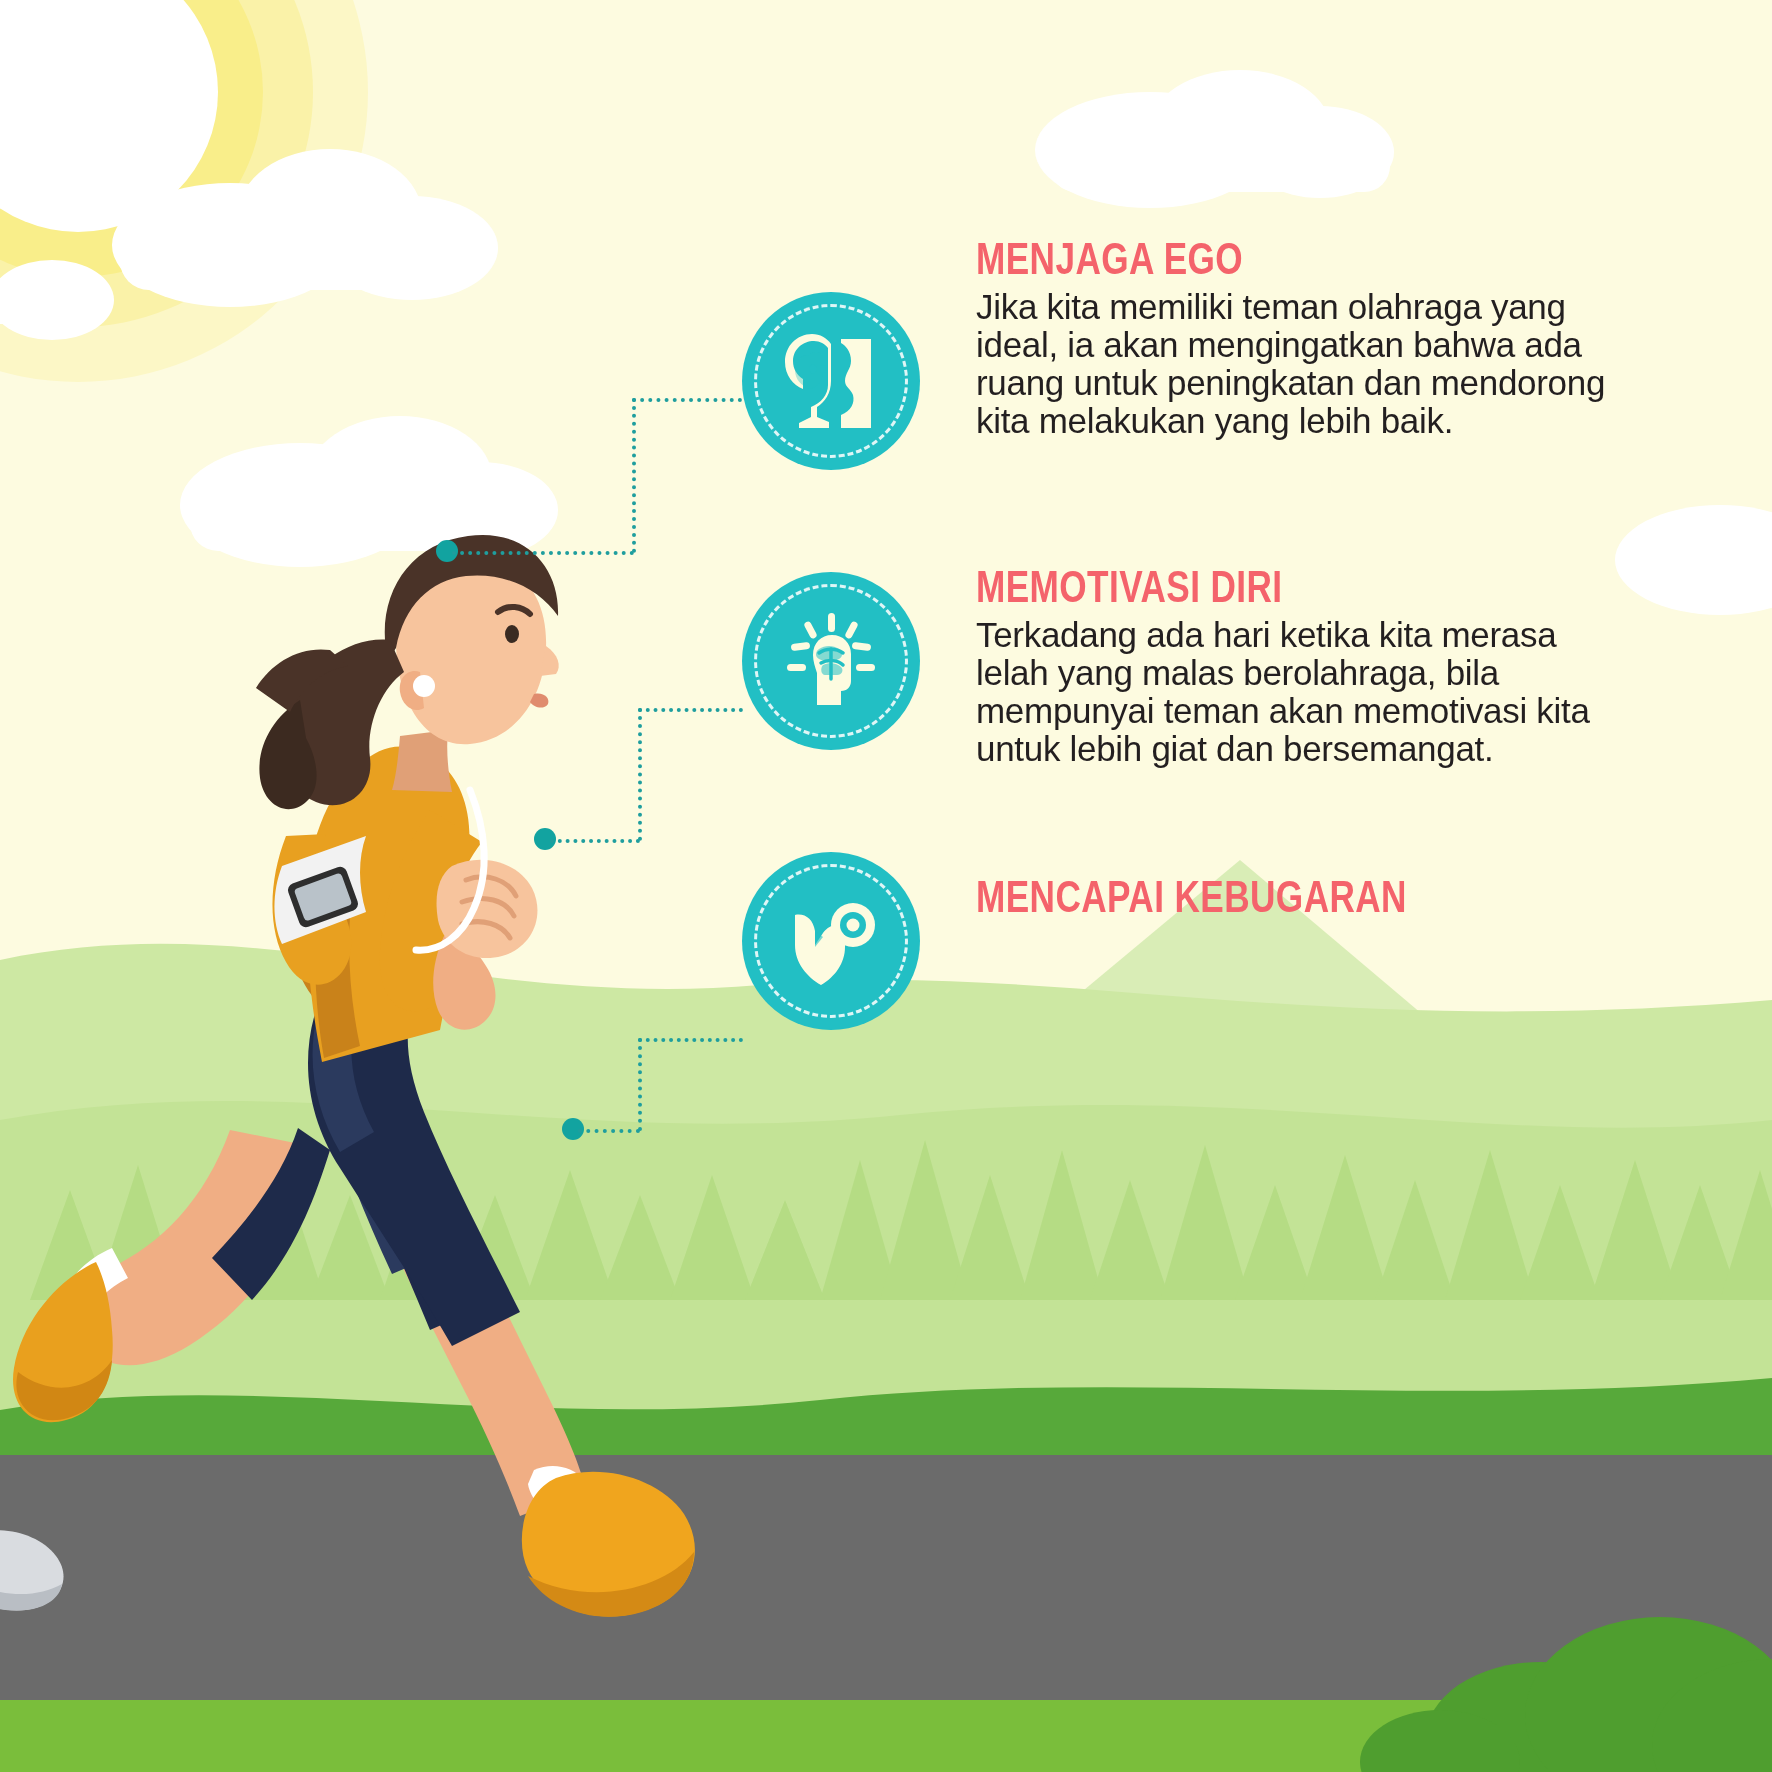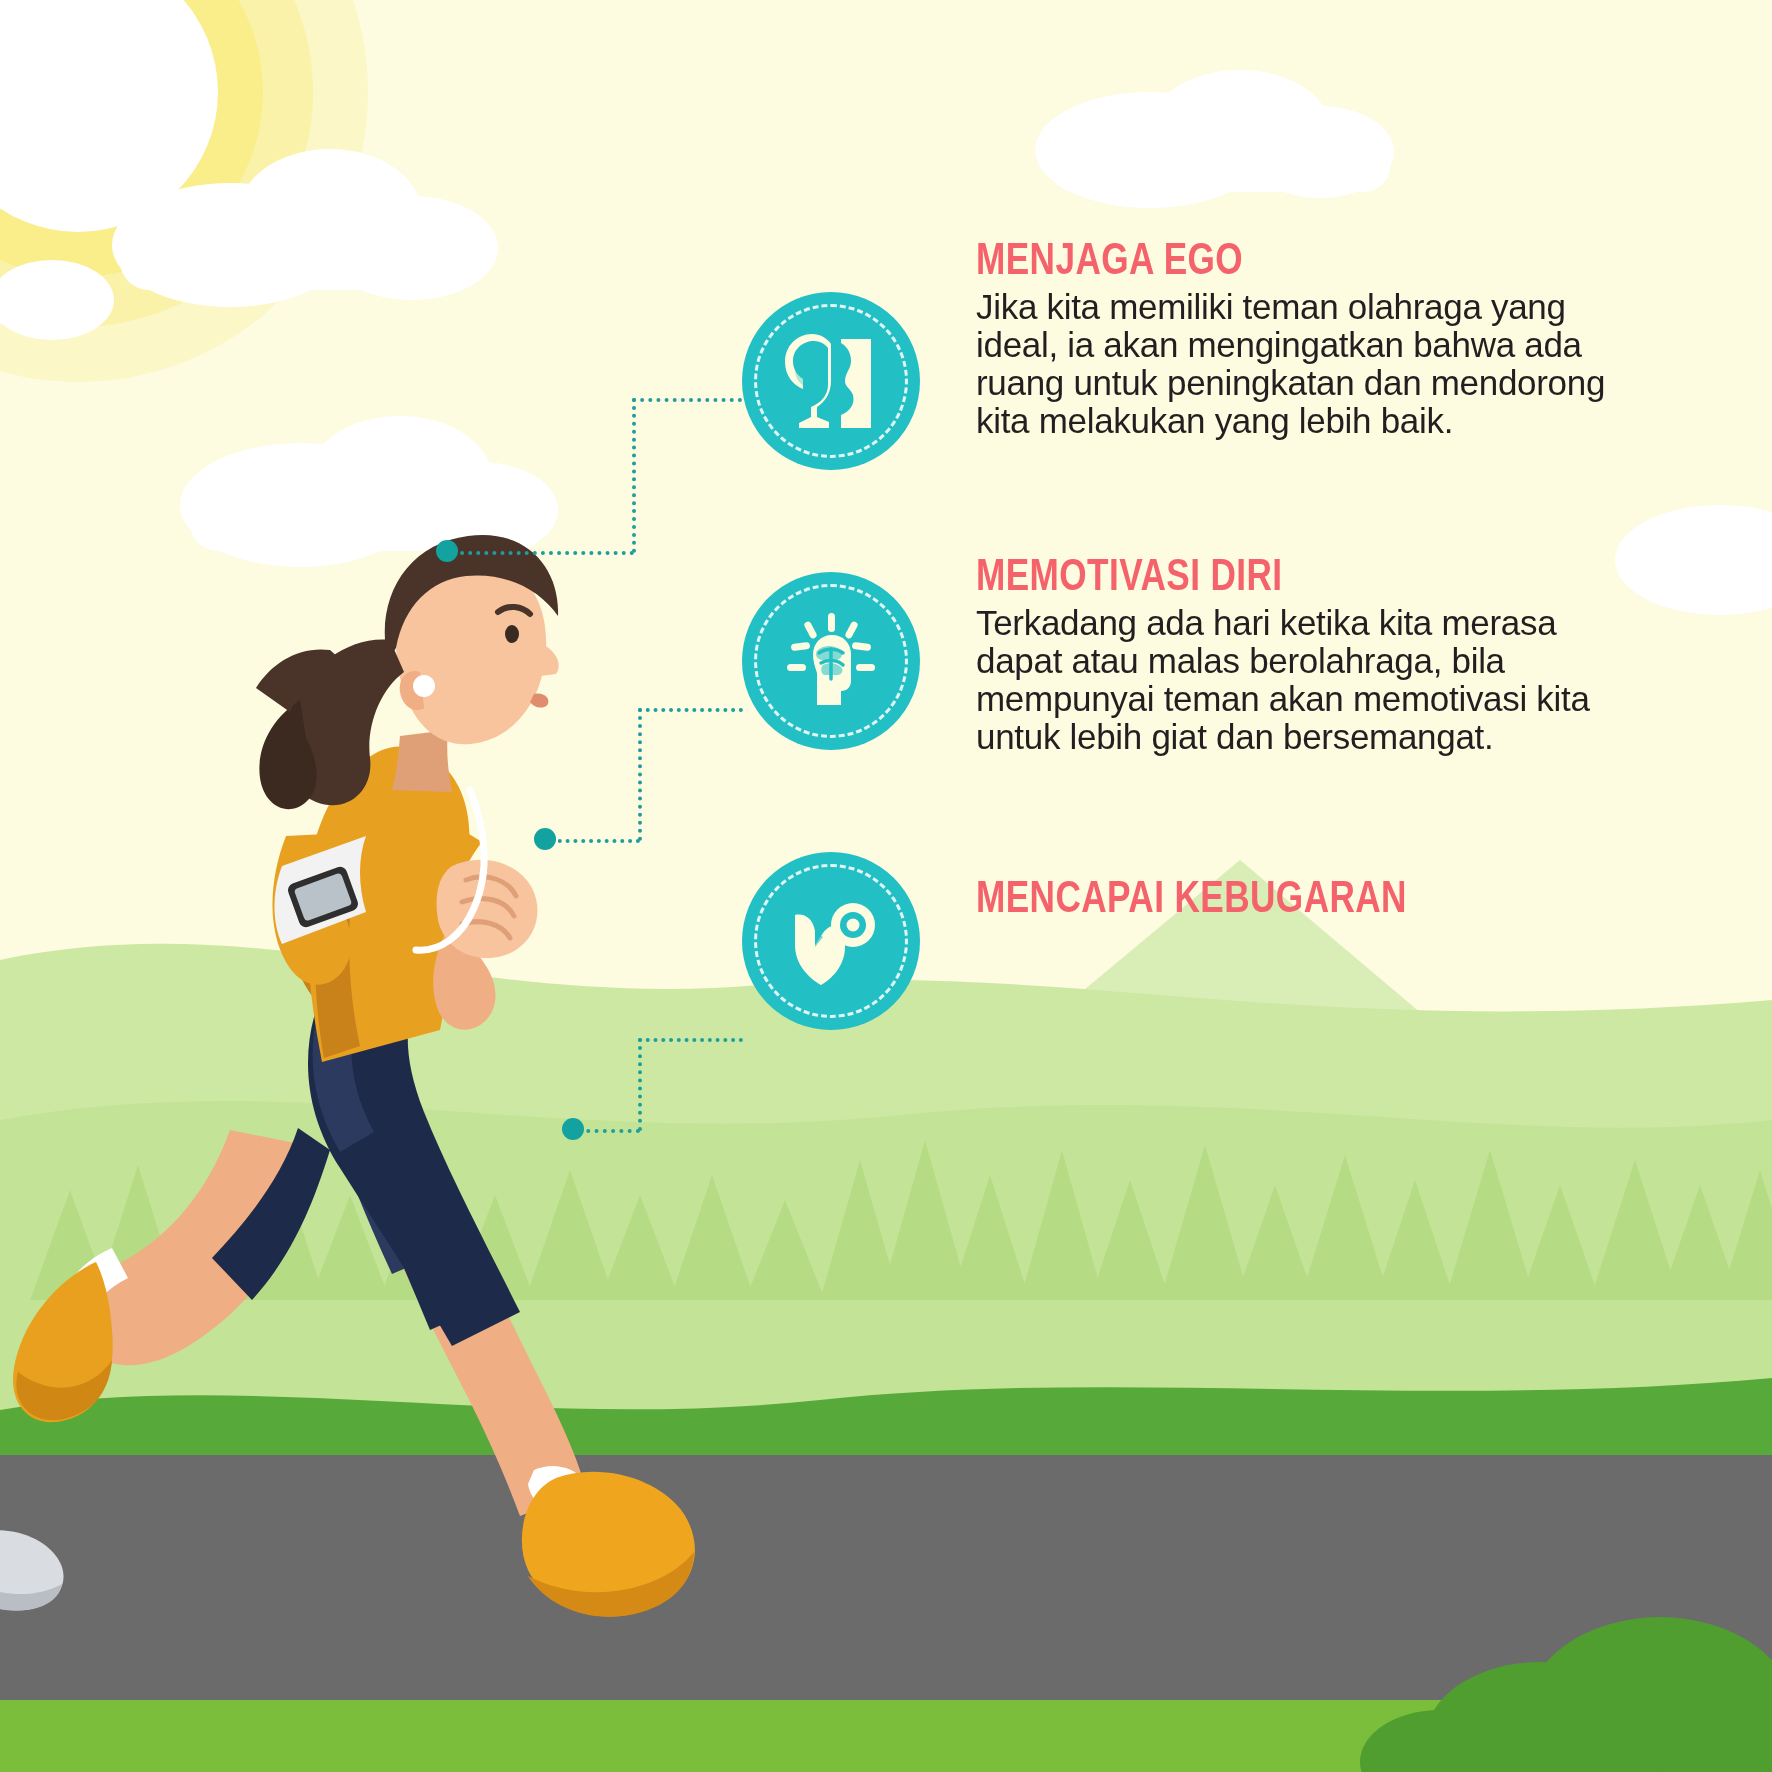--- a/index.html
+++ b/index.html
@@ -296,22 +296,22 @@
       <circle cx="74" cy="36" r="13" fill="#22BFC4"></circle>
       <circle cx="74" cy="36" r="6.5"></circle>
     </svg>
   </div>
 
   <div class="textblock" style="left:976px;top:236px;">
     <div class="tb-title">MENJAGA EGO</div>
     <p class="tb-body">Jika kita memiliki teman olahraga yang ideal, ia akan mengingatkan bahwa ada ruang untuk peningkatan dan mendorong kita melakukan yang lebih baik.</p>
   </div>
 
-  <div class="textblock" style="left:976px;top:552px;width:620px;">
+  <div class="textblock" style="left:976px;top:564px;width:620px;">
     <div class="tb-title">MEMOTIVASI DIRI</div>
-    <p class="tb-body">Terkadang ada hari ketika kita merasa dapat atau malas berolahraga, bila mempunyai teman akan memotivasi kita untuk lebih giat dan bersemangat.</p>
+    <p class="tb-body">Terkadang ada hari ketika kita merasa lelah yang malas berolahraga, bila mempunyai teman akan memotivasi kita untuk lebih giat dan bersemangat.</p>
   </div>
 
   <div class="textblock" style="left:976px;top:874px;width:560px;">
     <div class="tb-title">MENCAPAI KEBUGARAN</div>
   </div>
 
 </div>
 
 </body></html>

